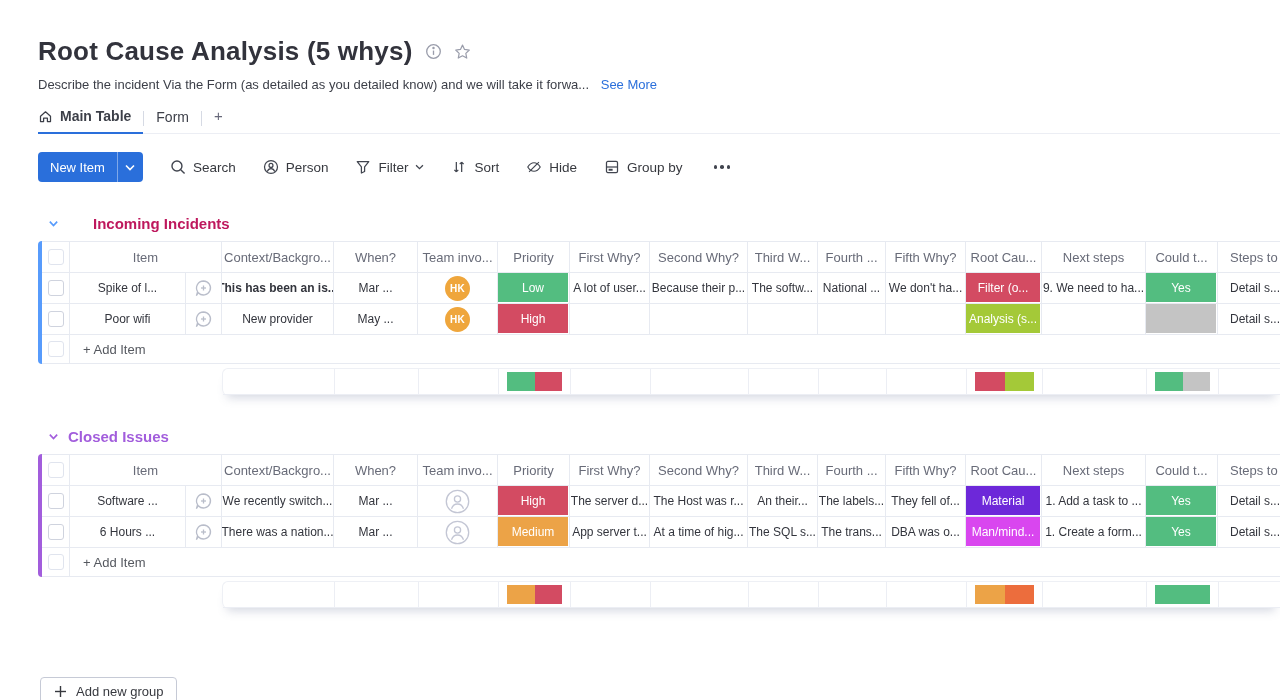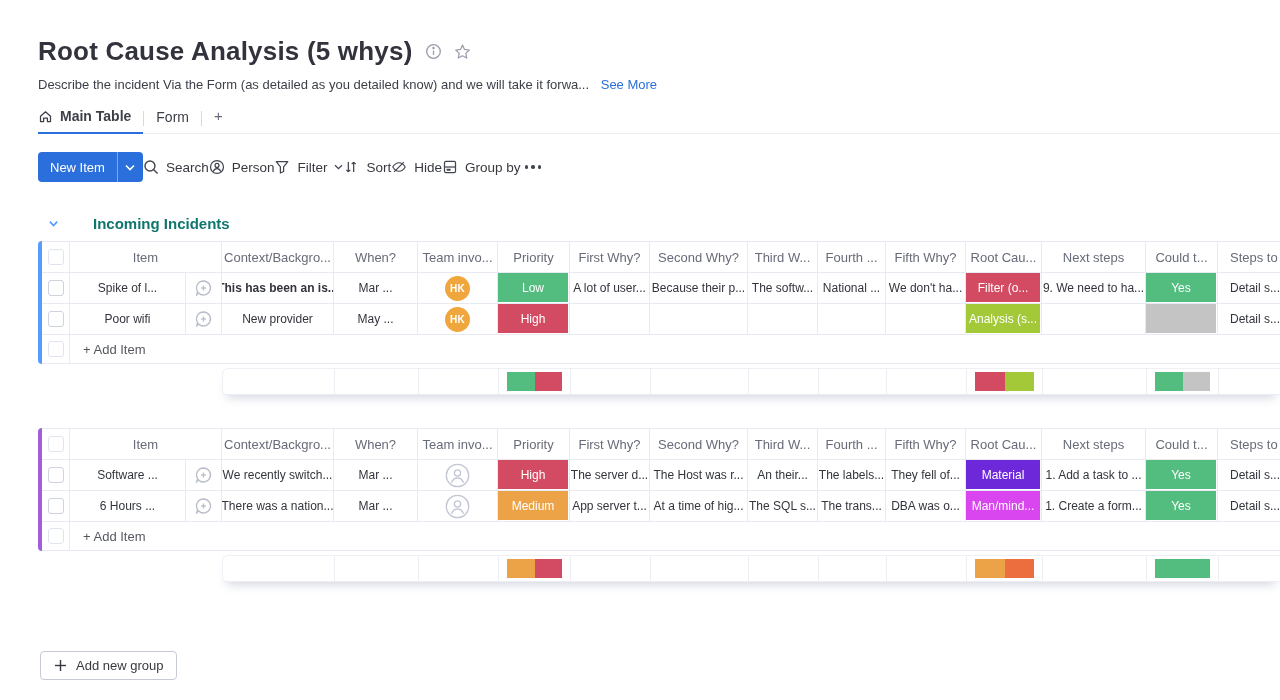--- a/index.html
+++ b/index.html
@@ -13,21 +13,21 @@
   .desc{margin-top:9px;font-size:13px;color:#3c3f48;}
   .desc a{color:#2a6fdb;text-decoration:none;margin-left:8px;cursor:pointer;}
   
   .tabs{margin-top:15px;display:flex;align-items:flex-end;height:26px;border-bottom:1px solid #eceef4;width:1242px;}
   .tab{display:flex;align-items:center;gap:7px;font-size:14px;color:#3c3f48;padding:0 12px 8px 12px;cursor:pointer;}
   .tab.active{font-weight:700;border-bottom:2px solid #2a6fdb;margin-bottom:-1px;padding-left:0;}
   .tab.addv{color:#676879;font-size:15px;padding-bottom:9px;}
   .tsep{width:1px;height:15px;background:#d6dae4;margin-bottom:7px;}
   .homeicon{width:15px;height:15px;color:#3c3f48;}
   
-  .toolbar{margin-top:18px;display:flex;align-items:center;height:30px;}
+  .toolbar{margin-top:18px;display:flex;align-items:center;gap:27px;height:30px;}
   .ni-btn{display:flex;align-items:center;height:30px;background:#2a6fdb;border-radius:4px;color:#fff;cursor:pointer;}
   .ni-btn .lbl{padding:0 12px;font-size:13px;}
   .ni-btn .split{width:25px;height:30px;display:flex;align-items:center;justify-content:center;border-left:1px solid rgba(255,255,255,.4);}
   .tool{display:flex;align-items:center;gap:7px;font-size:13.5px;color:#37393f;cursor:pointer;}
   .ticon{width:16px;height:16px;color:#41454f;}
   .dots{display:flex;gap:3px;align-items:center;padding:4px;}
   .dots i{width:3.5px;height:3.5px;border-radius:50%;background:#41454f;}
   
   #board{margin-top:33px;}
   .group{margin-bottom:33px;}
@@ -157,21 +157,21 @@
     </div>
     <div class="dots">
           <i></i>
           <i></i>
           <i></i>
         </div>
   </div>
 
   <div id="board">
         <div class="group">
-          <div class="gtitle" style="color: #0f766e; gap: 34px;">
+          <div class="gtitle" style="color: #be185d; gap: 34px;">
             <svg class="gchev" viewBox="0 0 12 12" fill="none" stroke="#579bfc" stroke-width="1.8">
               <path d="M2 4 L6 8.2 L10 4"></path>
             </svg>
             <span>Incoming Incidents</span>
           </div>
           <div class="tbl">
             <div class="leftbar" style="background: rgb(87, 155, 252);"></div>
             <div class="rows">
               <div class="trow thead">
                 <div class="cell" style="width: 28px;">
@@ -293,20 +293,26 @@
             <div class="fcell" style="width: 72px; height: 26px;">
               <div class="fbar">
                 <i style="background: rgb(83, 189, 128);"></i>
                 <i style="background: rgb(196, 196, 196);"></i>
               </div>
             </div>
             <div class="fcell" style="width: 122px; height: 26px;"></div>
           </div>
         </div>
         <div class="group">
+          <div class="gtitle" style="color: rgb(162, 93, 220);">
+            <svg class="gchev" viewBox="0 0 12 12" fill="none" stroke="#a25ddc" stroke-width="1.8">
+              <path d="M2 4 L6 8.2 L10 4"></path>
+            </svg>
+            <span>Closed Issues</span>
+          </div>
           <div class="tbl">
             <div class="leftbar" style="background: rgb(162, 93, 220);"></div>
             <div class="rows">
               <div class="trow thead">
                 <div class="cell" style="width: 28px;">
                   <div class="cb lite"></div>
                 </div>
                 <div class="cell hcell" style="width: 152px;">Item</div>
                 <div class="cell hcell" style="width: 112px;">Context/Backgro...</div>
                 <div class="cell hcell" style="width: 84px;">When?</div>

